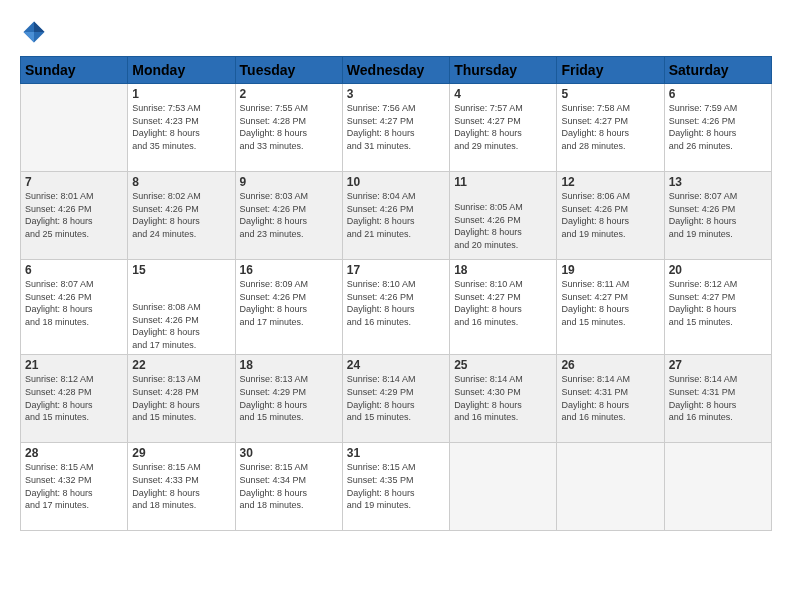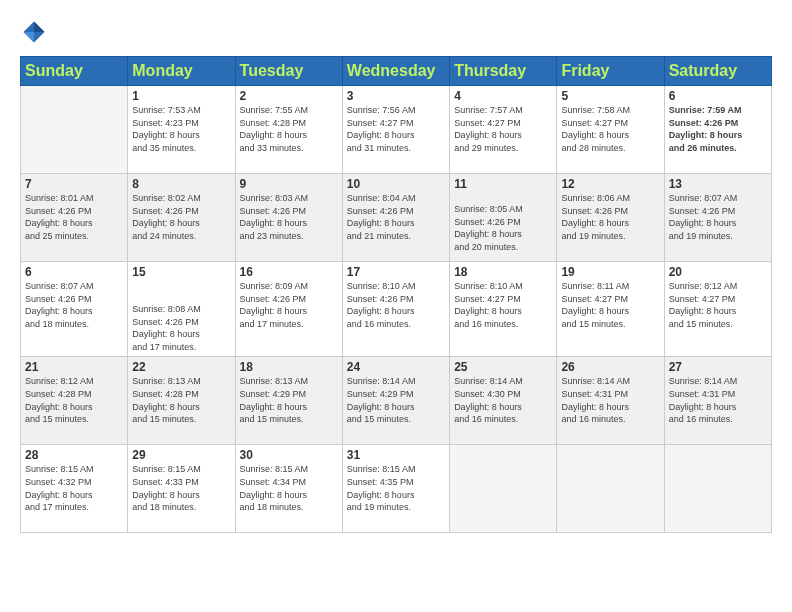--- a/index.html
+++ b/index.html
@@ -59,22 +59,22 @@
       font-size: 14px;
       color: #555;
     }
     .calendar {
       width: 100%;
       border-collapse: collapse;
       table-layout: fixed;
     }
     .calendar th {
       background-color: #2a6db5;
-      color: #bef264;
-      font-size: 16px;
+      color: #000000;
+      font-size: 14px;
       font-weight: bold;
       padding: 5px 4px;
       text-align: left;
       border: 1px solid #1a5a9a;
     }
     .calendar td {
       vertical-align: top;
       border: 1px solid #ccc;
       padding: 3px 4px;
       height: 88px;
@@ -168,21 +168,21 @@
           </td>
           <td>
             <span class="day-number">5</span>
             <div class="day-info" style="white-space: pre-line;">Sunrise: 7:58 AM
 Sunset: 4:27 PM
 Daylight: 8 hours
 and 28 minutes.</div>
           </td>
           <td>
             <span class="day-number">6</span>
-            <div class="day-info" style="white-space: pre-line; font-weight: bold;">Sunrise: 7:59 AM
+            <div class="day-info" style="white-space: pre-line;">Sunrise: 7:59 AM
 Sunset: 4:26 PM
 Daylight: 8 hours
 and 26 minutes.</div>
           </td>
         </tr>
         <tr class="row-shaded">
           <td>
             <span class="day-number">7</span>
             <div class="day-info" style="white-space: pre-line;">Sunrise: 8:01 AM
 Sunset: 4:26 PM

